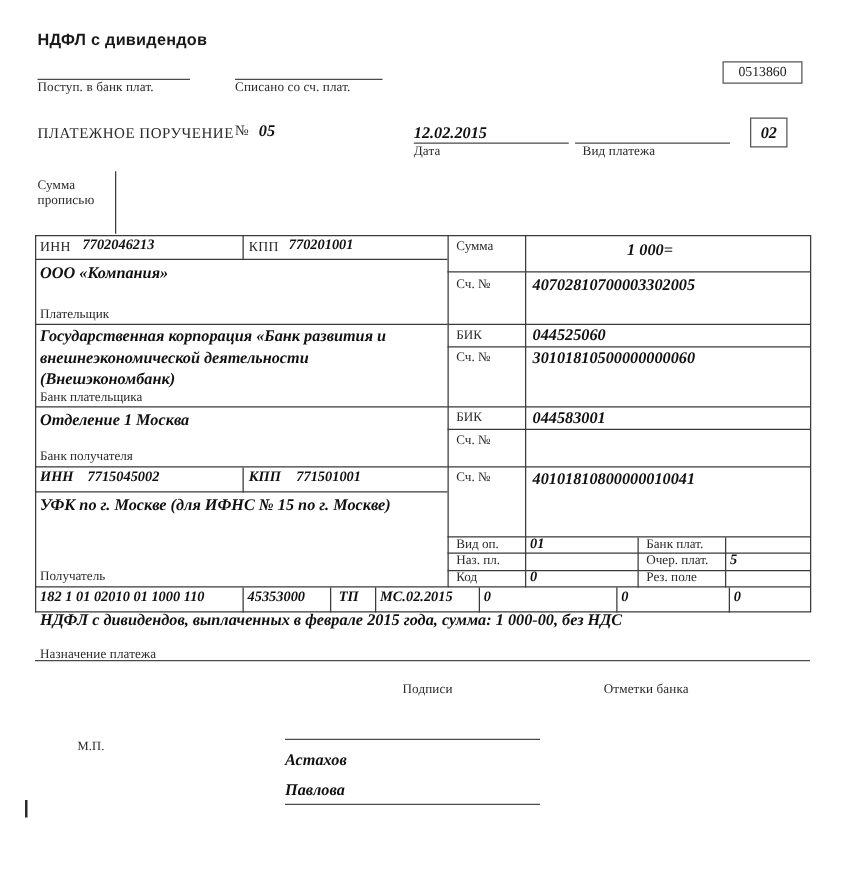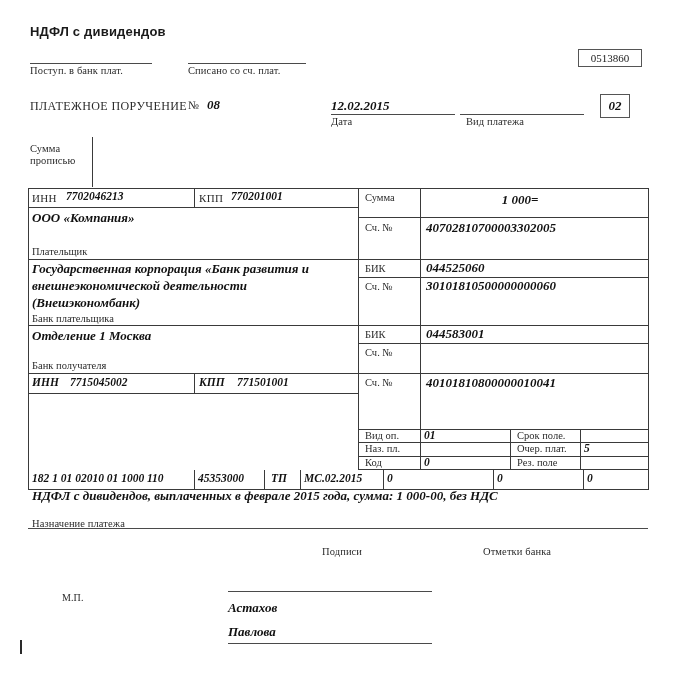--- a/index.html
+++ b/index.html
@@ -83,21 +83,21 @@
   <div class="hline" id="rule-in"></div>
   <div class="lbl" id="lbl-in">Поступ. в банк плат.</div>
 
   <div class="hline" id="rule-off"></div>
   <div class="lbl" id="lbl-off">Списано со сч. плат.</div>
 
   <div id="formcode">0513860</div>
 
   <div class="lbl" id="pp-title">ПЛАТЕЖНОЕ ПОРУЧЕНИЕ</div>
   <div class="lbl" id="pp-no">№</div>
-  <div class="val" id="pp-num">08</div>
+  <div class="val" id="pp-num">05</div>
 
   <div class="val" id="date-val">12.02.2015</div>
   <div class="hline" id="rule-date"></div>
   <div class="lbl" id="lbl-date">Дата</div>
 
   <div class="hline" id="rule-kind"></div>
   <div class="lbl" id="lbl-kind">Вид платежа</div>
   <div class="val" id="kindbox">02</div>
 
   <div class="lbl" id="sum-lbl">
@@ -136,20 +136,24 @@
     </div>
 
     <div class="cell bb" style="left:0;top:186px;width:330px;height:20px;">
       <span class="val-sm" style="position:absolute;left:4px;top:2px;">ИНН</span>
       <span class="val-sm" style="position:absolute;left:42px;top:2px;">7715045002</span>
       <span class="cell bl" style="left:166px;top:0;width:0;height:20px;"></span>
       <span class="val-sm" style="position:absolute;left:171px;top:2px;">КПП</span>
       <span class="val-sm" style="position:absolute;left:209px;top:2px;">771501001</span>
     </div>
 
+    <div class="cell bb" style="left:0;top:206px;width:330px;height:76px;">
+      <span class="val" style="position:absolute;left:4px;top:2px;">УФК по г. Москве (для ИФНС № 15 по г. Москве)</span>
+      <span class="underlbl" style="left:4px;top:62px;">Получатель</span>
+    </div>
 
     <div class="cell bl" style="left:330px;top:0;width:0;height:282px;"></div>
 
     <div class="cell bb" style="left:330px;top:0;width:290px;height:30px;">
       <span class="rlab" style="left:4px;top:4px;">Сумма</span>
       <span class="cell bl" style="left:62px;top:0;width:0;height:30px;"></span>
       <span class="val" style="position:absolute;left:62px;top:4px;width:200px;text-align:center;">1 000=</span>
     </div>
 
     <div class="cell bb" style="left:330px;top:30px;width:290px;height:42px;">
@@ -188,21 +192,21 @@
       <span class="val" style="position:absolute;left:68px;top:1px;">40101810800000010041</span>
     </div>
 
     <div class="cell" style="left:330px;top:242px;width:290px;height:40px;">
 
       <div class="cell bb" style="left:0;top:0;width:290px;height:13.3px;">
         <span class="rlab" style="left:4px;top:0px;">Вид оп.</span>
         <span class="cell bl" style="left:62px;top:0;width:0;height:13.3px;"></span>
         <span class="val-sm" style="position:absolute;left:66px;top:-1px;">01</span>
         <span class="cell bl" style="left:152px;top:0;width:0;height:13.3px;"></span>
-        <span class="rlab" style="left:156px;top:0px;">Срок поле.</span>
+        <span class="rlab" style="left:156px;top:0px;">Банк плат.</span>
         <span class="cell bl" style="left:222px;top:0;width:0;height:13.3px;"></span>
         <span class="val-sm" style="position:absolute;left:226px;top:-1px;"></span>
       </div>
 
       <div class="cell bb" style="left:0;top:13.3px;width:290px;height:13.3px;">
         <span class="rlab" style="left:4px;top:0px;">Наз. пл.</span>
         <span class="cell bl" style="left:62px;top:0;width:0;height:13.3px;"></span>
         <span class="val-sm" style="position:absolute;left:66px;top:-1px;"></span>
         <span class="cell bl" style="left:152px;top:0;width:0;height:13.3px;"></span>
         <span class="rlab" style="left:156px;top:0px;">Очер. плат.</span>

